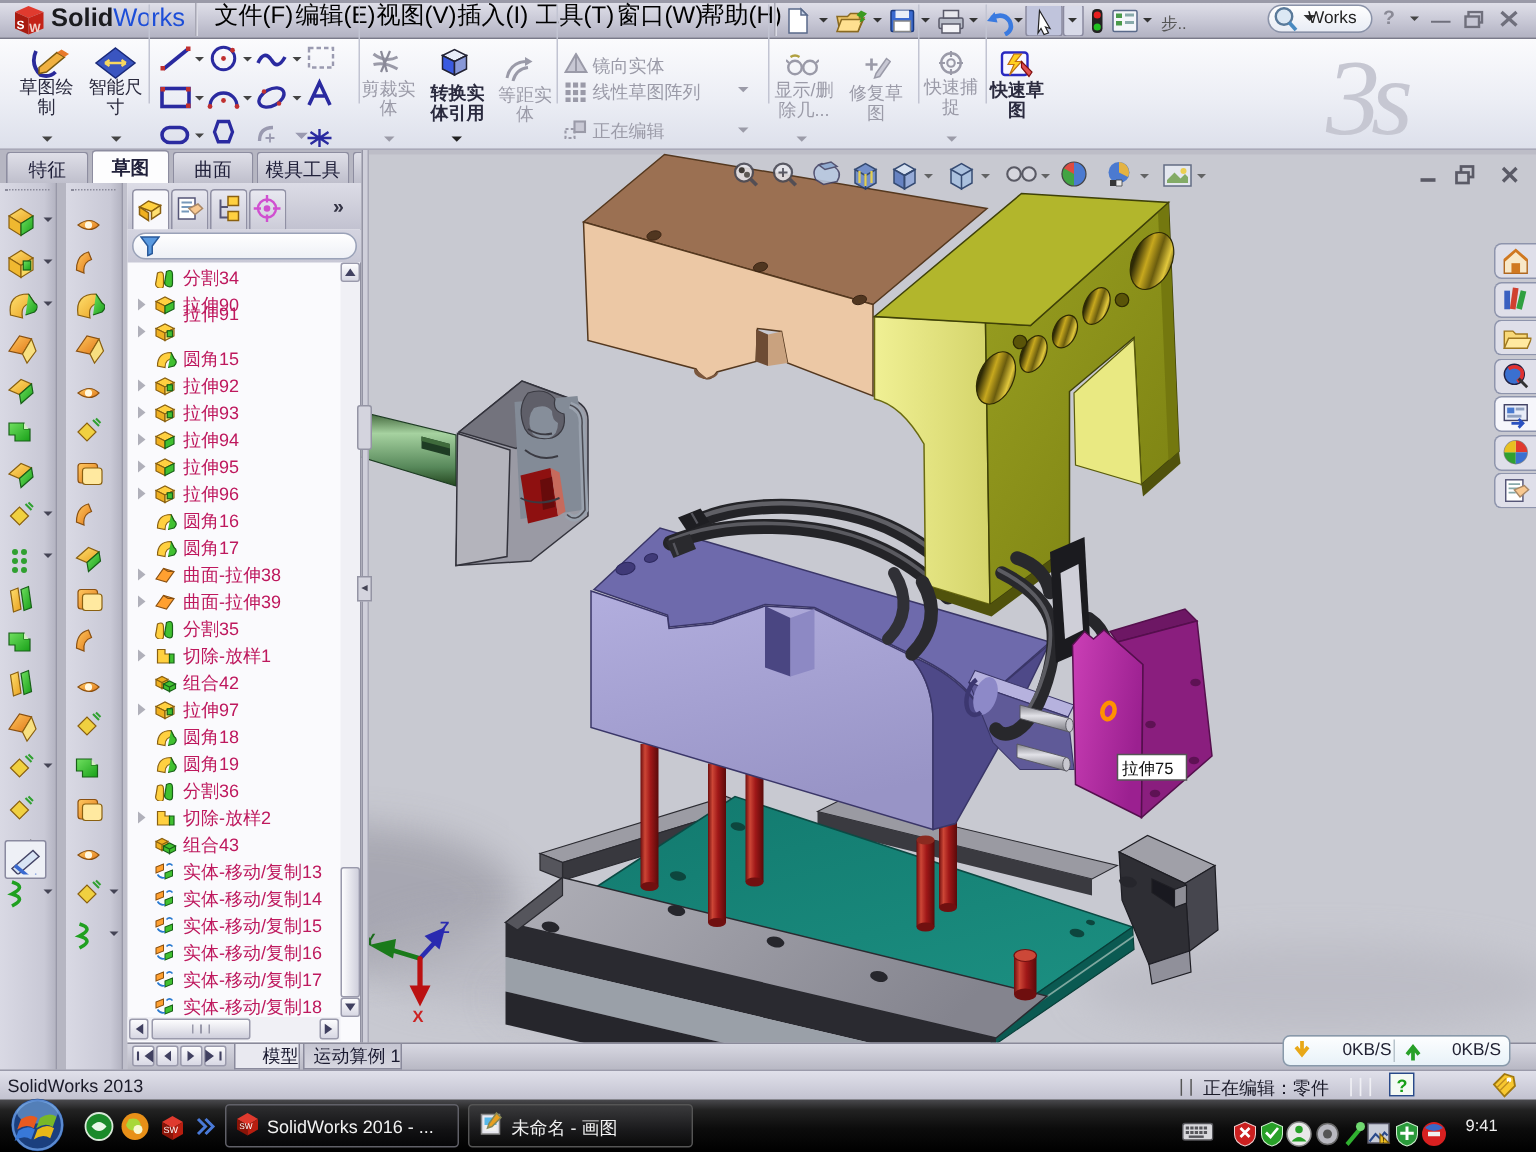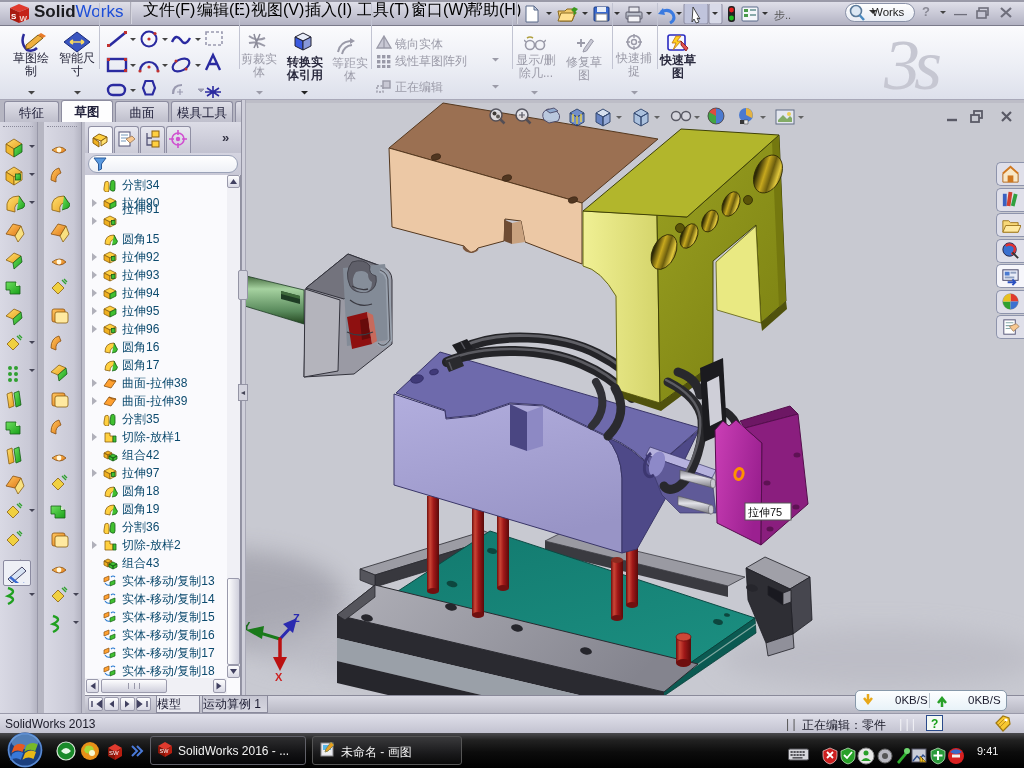--- a/index.html
+++ b/index.html
@@ -21,30 +21,30 @@
 .ctab{top:101px;height:21px;border:1px solid #8d8da0;border-bottom:none;border-radius:3px 3px 0 0;background:linear-gradient(#dfdfe8,#bfbfcc);font-size:12.5px;color:#20203a;text-align:center;padding-top:3px}
 .ctab.on{background:#fdfdfe;height:22px;top:100px;font-weight:bold}
 
 .ltb{top:122px;height:591px;background:linear-gradient(90deg,#d9d9e4,#c9c9d6 80%,#b4b4c2);border-right:1px solid #9898a8}
 .grip{left:4px;height:3px;border-top:1px dotted #8a8a9a}
 
 #tree{left:85px;top:122px;width:156px;height:573px;background:#fafafd;border-right:1px solid #9090a0}
 #treehead{left:85px;top:122px;width:156px;height:31px;background:linear-gradient(#dcdce6,#c2c2d0)}
 .ttab{top:4px;width:25px;height:27px;border:1px solid #9090a4;border-bottom:none;border-radius:3px 3px 0 0;background:linear-gradient(#e8e8f0,#ccccd8)}
 .ttab.on{background:#f8f8fc}
-.titem{font-size:12px;color:#0c4a6e;height:18px;line-height:18px}
+.titem{font-size:12px;color:#be185d;height:18px;line-height:18px}
 .tarrow{width:0;height:0;border-left:5px solid #b0b0ba;border-top:4px solid transparent;border-bottom:4px solid transparent}
 
 .sbtrack{background:#f0f0f5}
 .sbbtn{background:linear-gradient(#fdfdfe,#d8d8e4);border:1px solid #9a9aac;border-radius:2px}
 .sbthumb{background:linear-gradient(90deg,#fdfdfe,#cfcfdc);border:1px solid #9a9aac;border-radius:2px}
 .sbthumbh{background:linear-gradient(#fdfdfe,#cfcfdc);border:1px solid #9a9aac;border-radius:2px}
 
 #mtabbar{left:85px;top:695px;width:939px;height:18px;background:linear-gradient(#d8d8e2,#b8b8c4);border-top:1px solid #8a8a9a}
-.mtab{top:1px;height:17px;font-size:12px;color:#1a1a30;text-align:left;border:1px solid #8a8a9c;border-top:none;background:linear-gradient(#c6c6d2,#d6d6e0)}
+.mtab{top:1px;height:17px;font-size:12px;color:#1a1a30;text-align:right;border:1px solid #8a8a9c;border-top:none;background:linear-gradient(#c6c6d2,#d6d6e0)}
 .mtab.on{background:#e9e9f0}
 
 #sbar{left:0;top:713px;width:1024px;height:20px;background:linear-gradient(#e0e0ea,#c2c2d0);border-top:1px solid #9a9aaa;font-size:12px;color:#1a1a28}
 
 #task{left:0;top:733px;width:1024px;height:35px;background:linear-gradient(#4a4a4e,#222 20%,#0c0c0c 55%,#000)}
 .tbtn{top:3px;height:29px;border:1px solid #555;border-radius:3px;background:linear-gradient(#3a3a3c,#1a1a1c 60%,#0a0a0a);color:#f0f0f0;font-size:12px}
 </style></head><body>
 
 <div class="a" id="tbar"></div>
 <div class="a" style="left:0;top:0;width:1024px;height:2px;background:#9a9aa8"></div>

